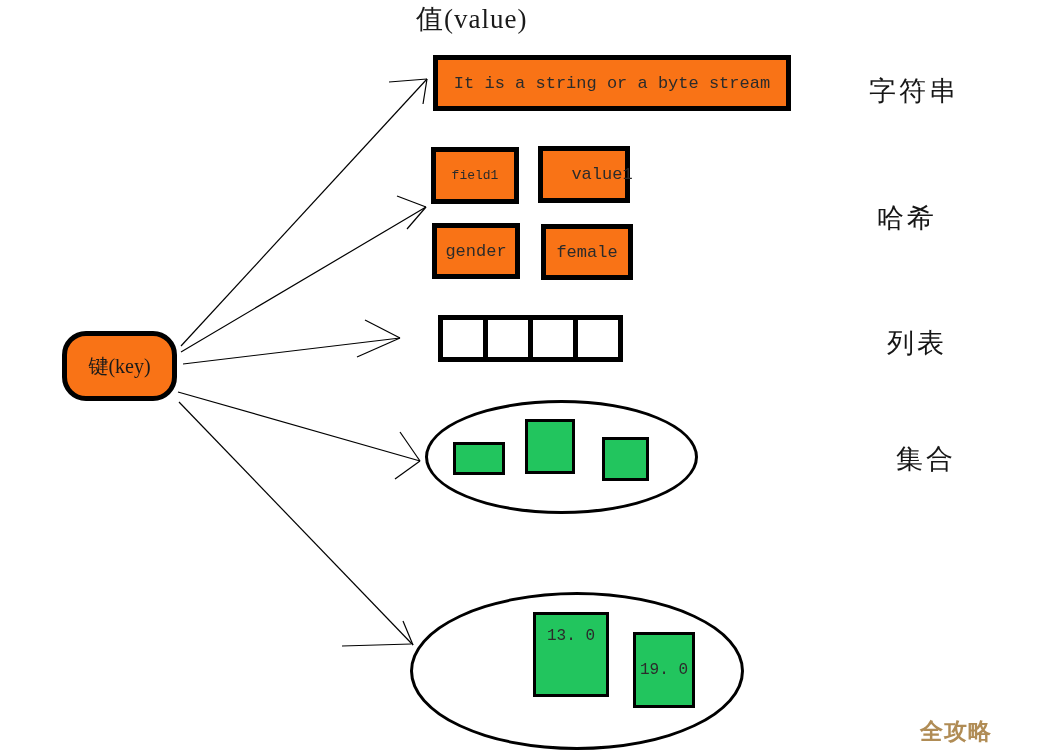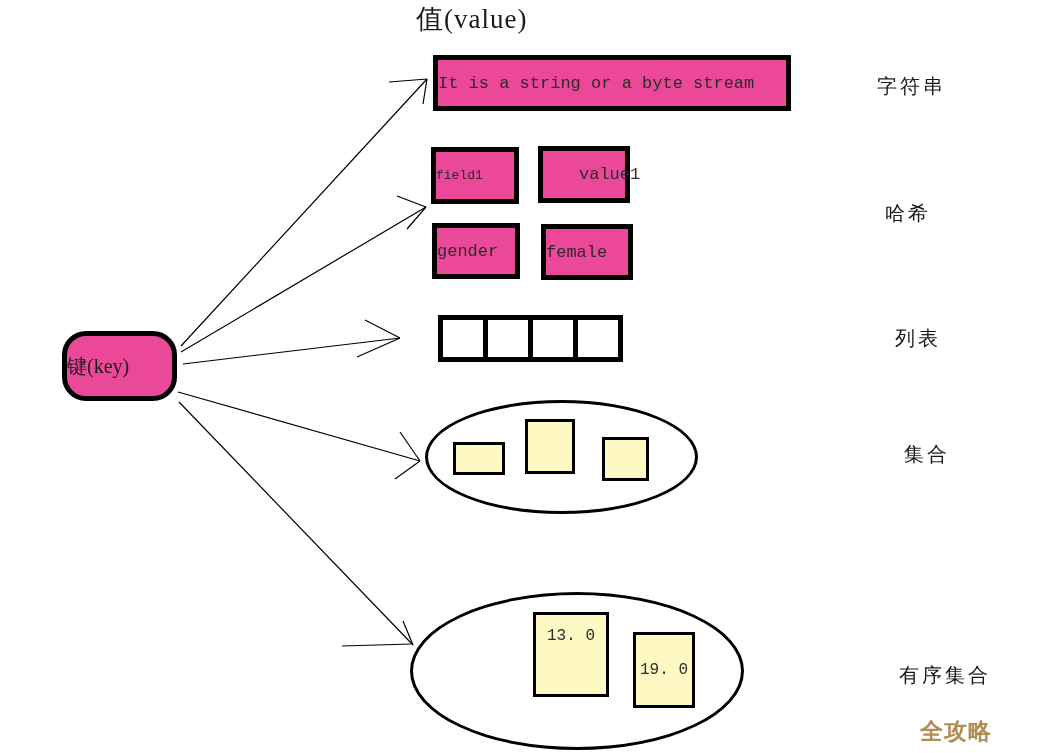--- a/index.html
+++ b/index.html
@@ -10,48 +10,48 @@
     background: #ffffff;
     font-family: "Liberation Serif", "DejaVu Serif", serif;
     color: #1a1a1a;
     overflow: hidden;
   }
   .abs { position: absolute; box-sizing: border-box; }
   .box {
     position: absolute;
     box-sizing: border-box;
     border: 5px solid #000;
-    background: #ec4899;
+    background: #f97316;
     display: flex;
     align-items: center;
+    justify-content: center;
   }
   .mono {
     font-family: "Liberation Mono", "DejaVu Sans Mono", monospace;
     color: #2b2b2b;
   }
   .cn-label {
     position: absolute;
-    font-size: 20px;
+    font-size: 27px;
     letter-spacing: 3px;
     color: #161616;
     white-space: nowrap;
-    margin-left: 8px;
   }
   .ellipse {
     position: absolute;
     box-sizing: border-box;
     border: 3px solid #000;
     border-radius: 50%;
     background: transparent;
   }
   .cellbox {
     position: absolute;
     box-sizing: border-box;
     border: 3px solid #000;
-    background: #fef9c3;
+    background: #22c55e;
     display: flex;
     align-items: center;
     justify-content: center;
   }
   .listcell {
     box-sizing: border-box;
     width: 50px;
     height: 47px;
     border: 5px solid #000;
     background: #fff;
@@ -149,18 +149,17 @@
   <div class="cellbox" style="left:602px; top:437px; width:47px; height:44px;"></div>
   <div class="cn-label" style="left:896px; top:441px;">集合</div>
 
   <div class="ellipse" style="left:410px; top:592px; width:334px; height:158px;"></div>
   <div class="cellbox" style="left:533px; top:612px; width:76px; height:85px; align-items:flex-start; padding-top:12px;">
     <span class="mono" style="font-size:16px;">13. 0</span>
   </div>
   <div class="cellbox" style="left:633px; top:632px; width:62px; height:76px;">
     <span class="mono" style="font-size:16px;">19. 0</span>
   </div>
-  <div class="cn-label" style="left:891px; top:662px;">有序集合</div>
 
   <div id="watermark-text" style="color: rgb(189, 184, 176);">CSDN @摸鱼王胖</div>
   <div id="watermark-badge" style="color: rgb(176, 140, 85);">全攻略</div>
 
 </div>
 
 </body></html>

